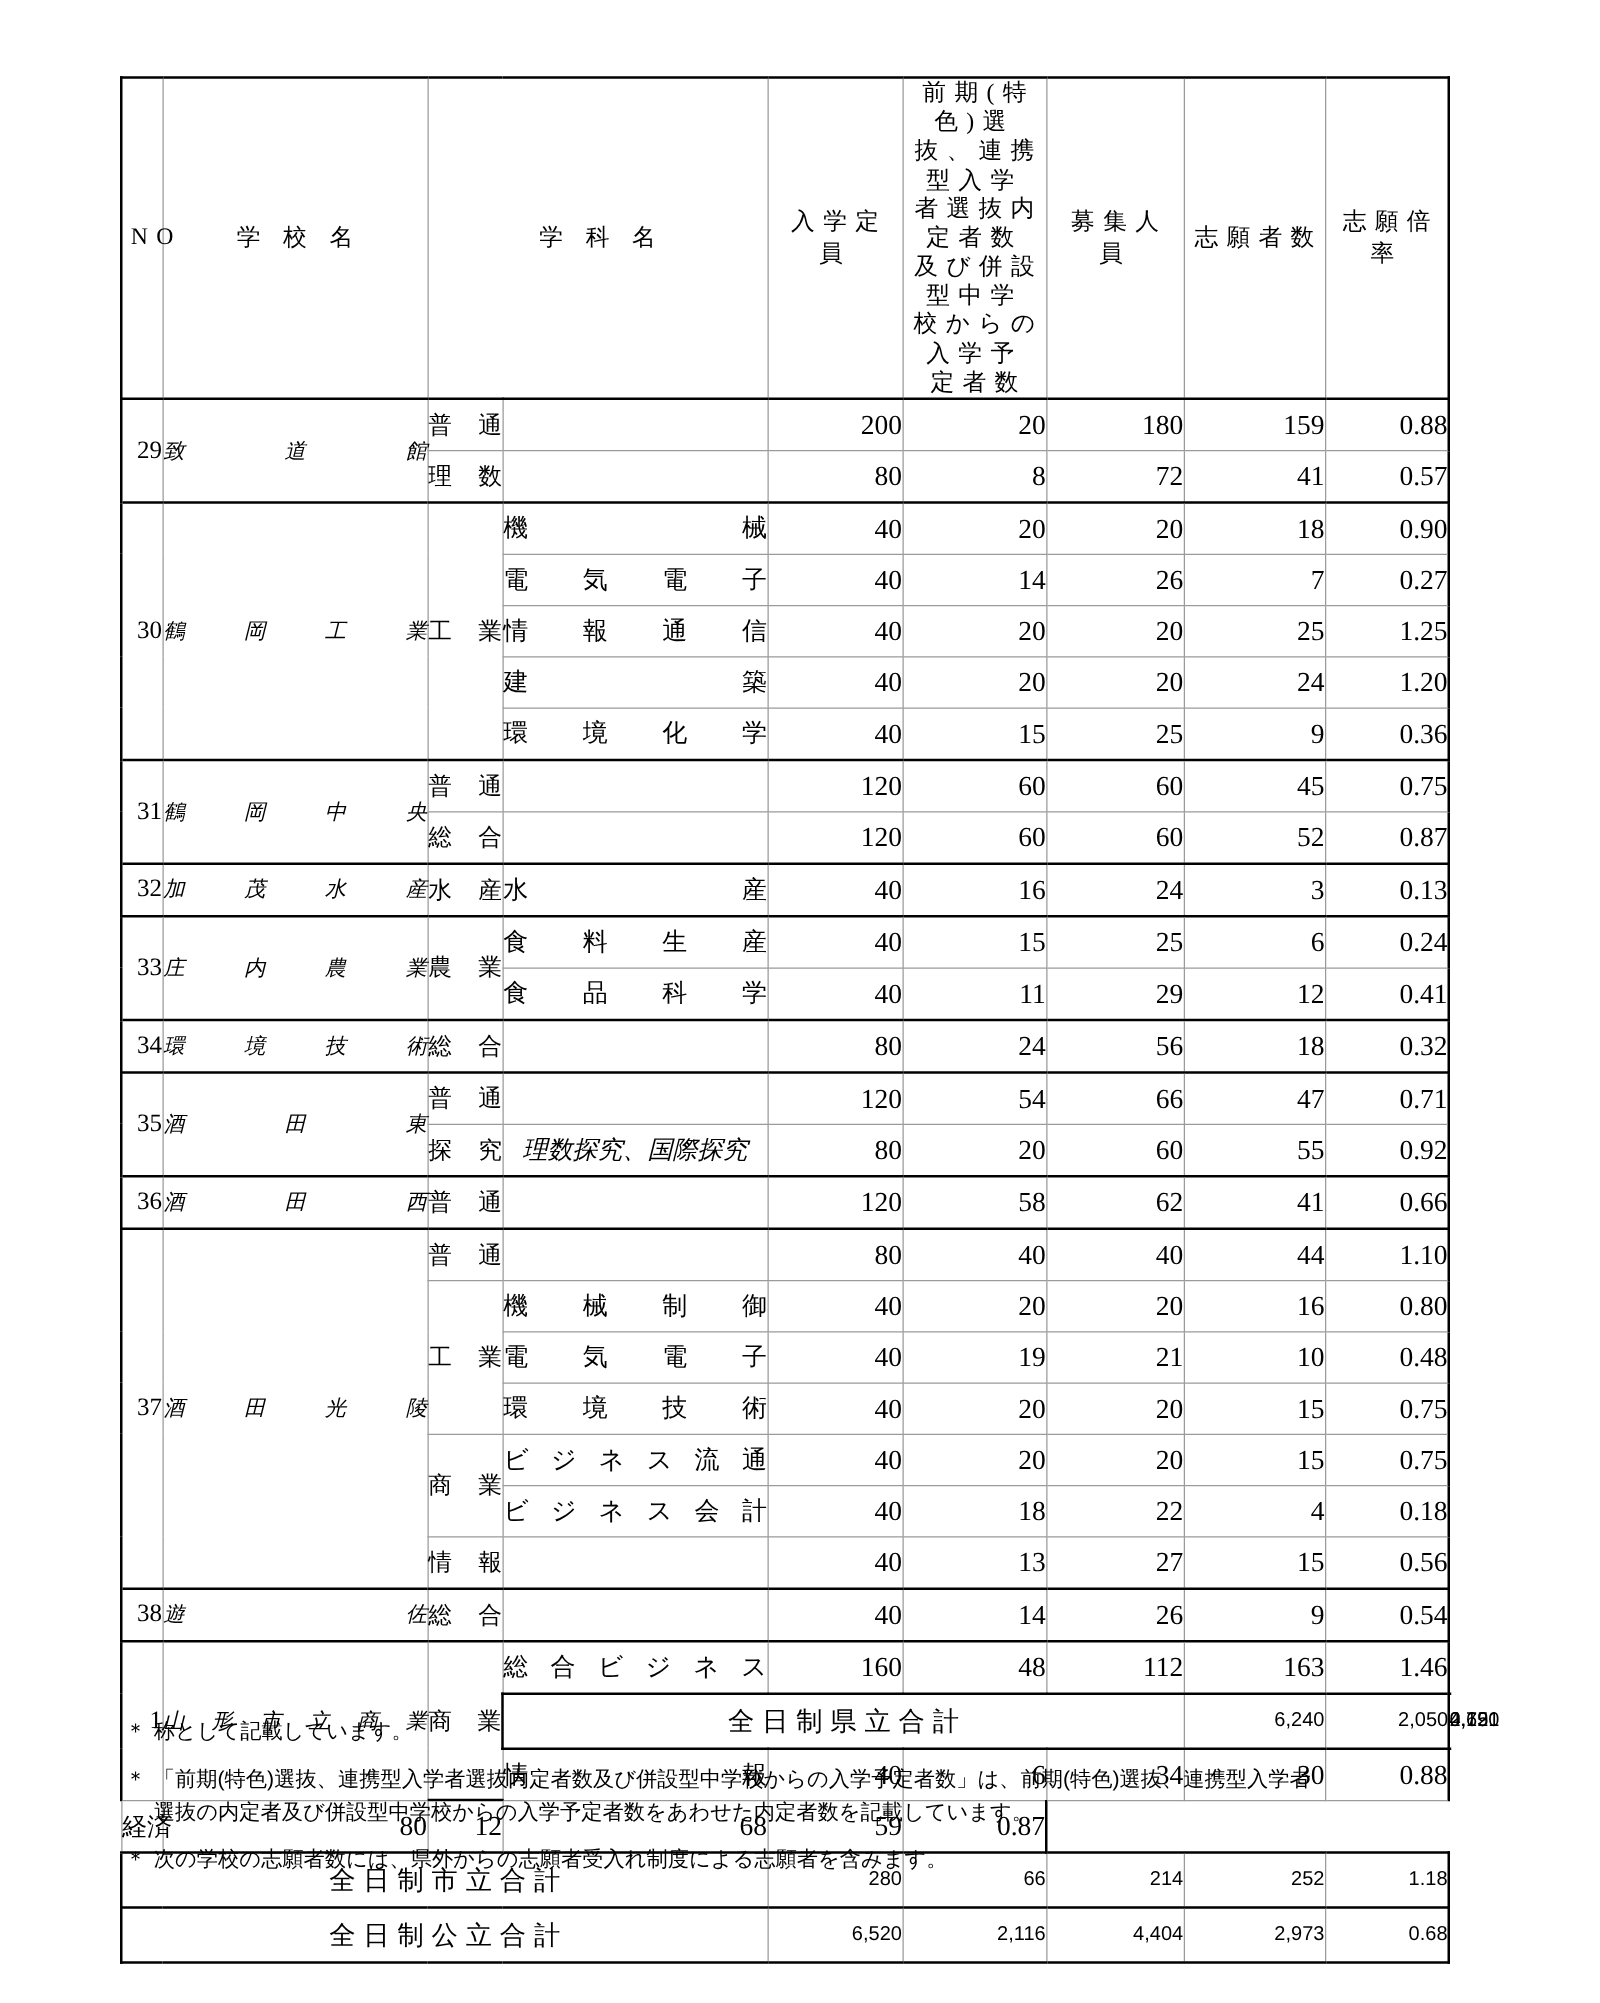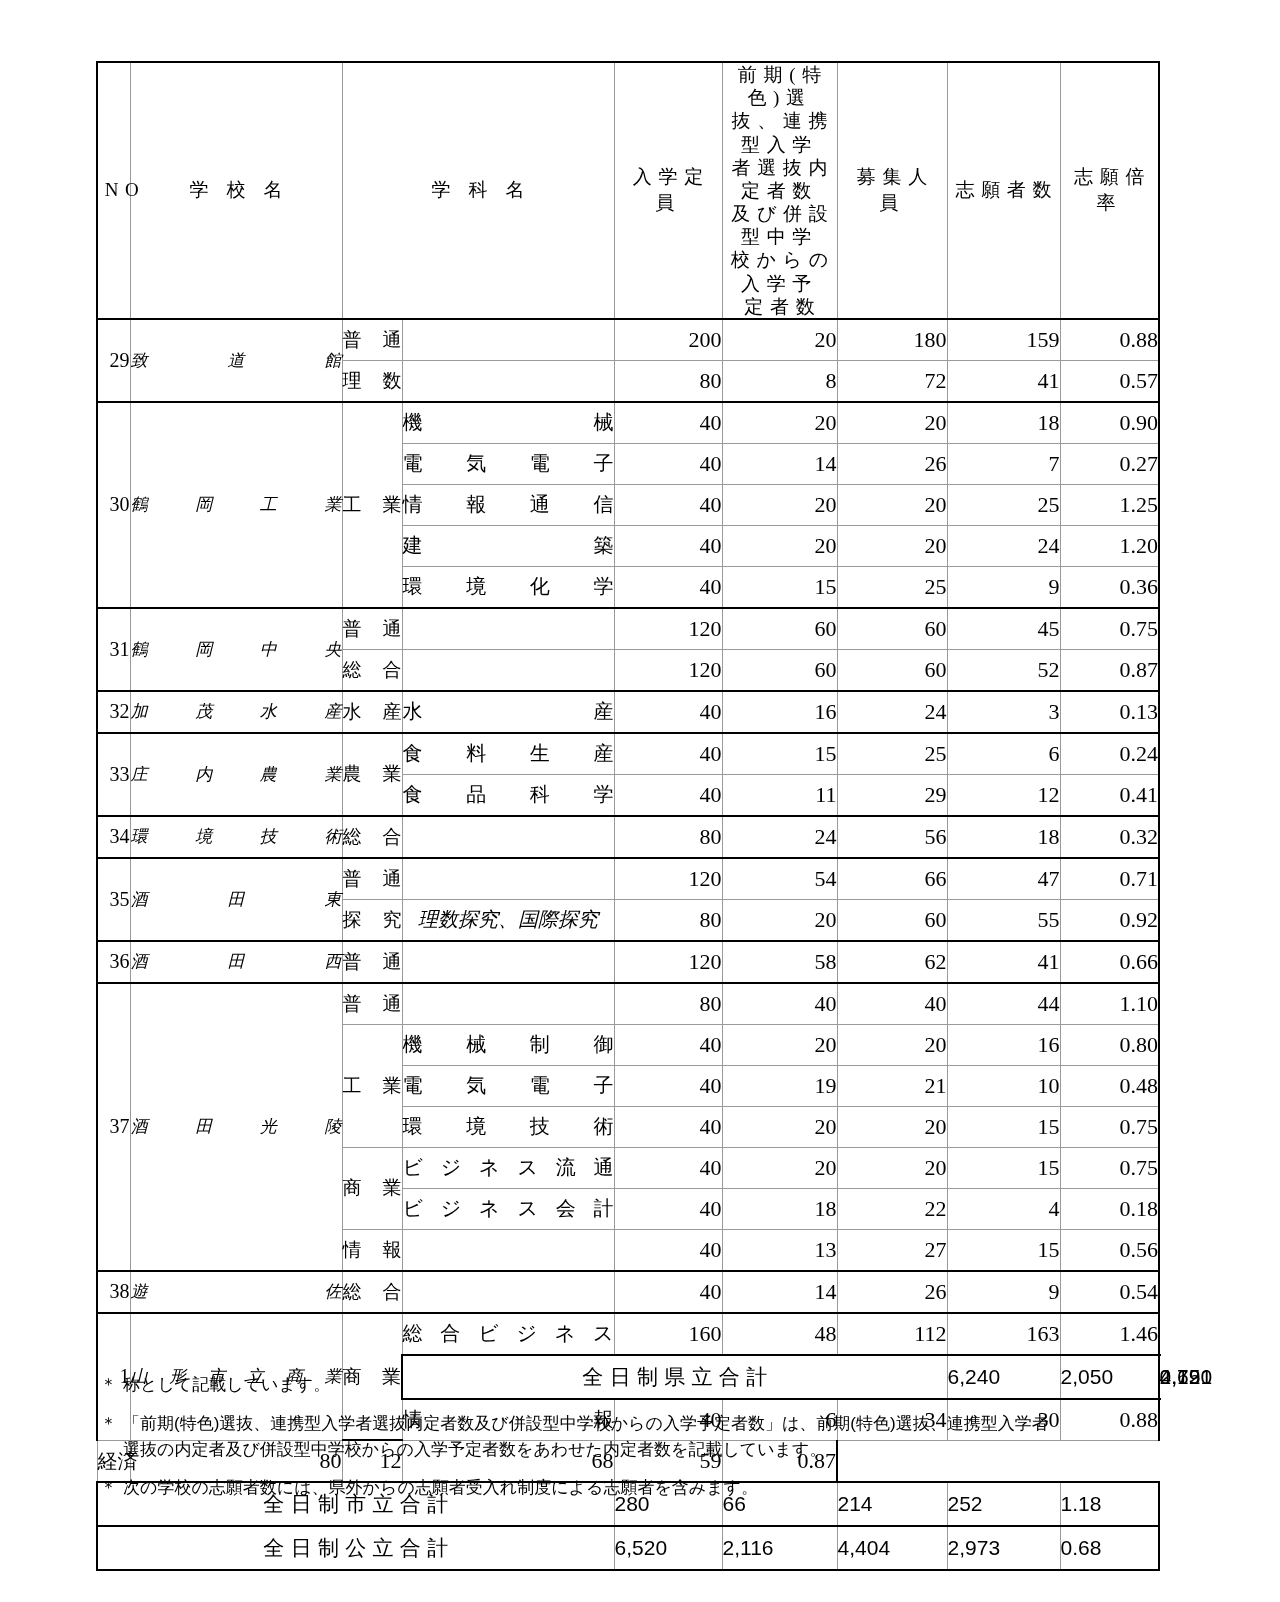--- a/index.html
+++ b/index.html
@@ -143,22 +143,23 @@
   tr.total td { height: 42px; }
   td.total-label {
     font-size: 21px;
     font-weight: bold;
     font-family: "Liberation Sans", sans-serif;
     text-align: center;
     letter-spacing: 0.30em;
     text-indent: 0.30em;
   }
   td.total-num {
+    text-align: right;
     padding-right: 9px;
-    font-size: 21px;
+    font-size: 16px;
     font-weight: bold;
     font-family: "Liberation Sans", sans-serif;
   }
 
   
   .notes {
     position: absolute;
     left: 100px;
     top: 1372px;
     width: 1096px;

